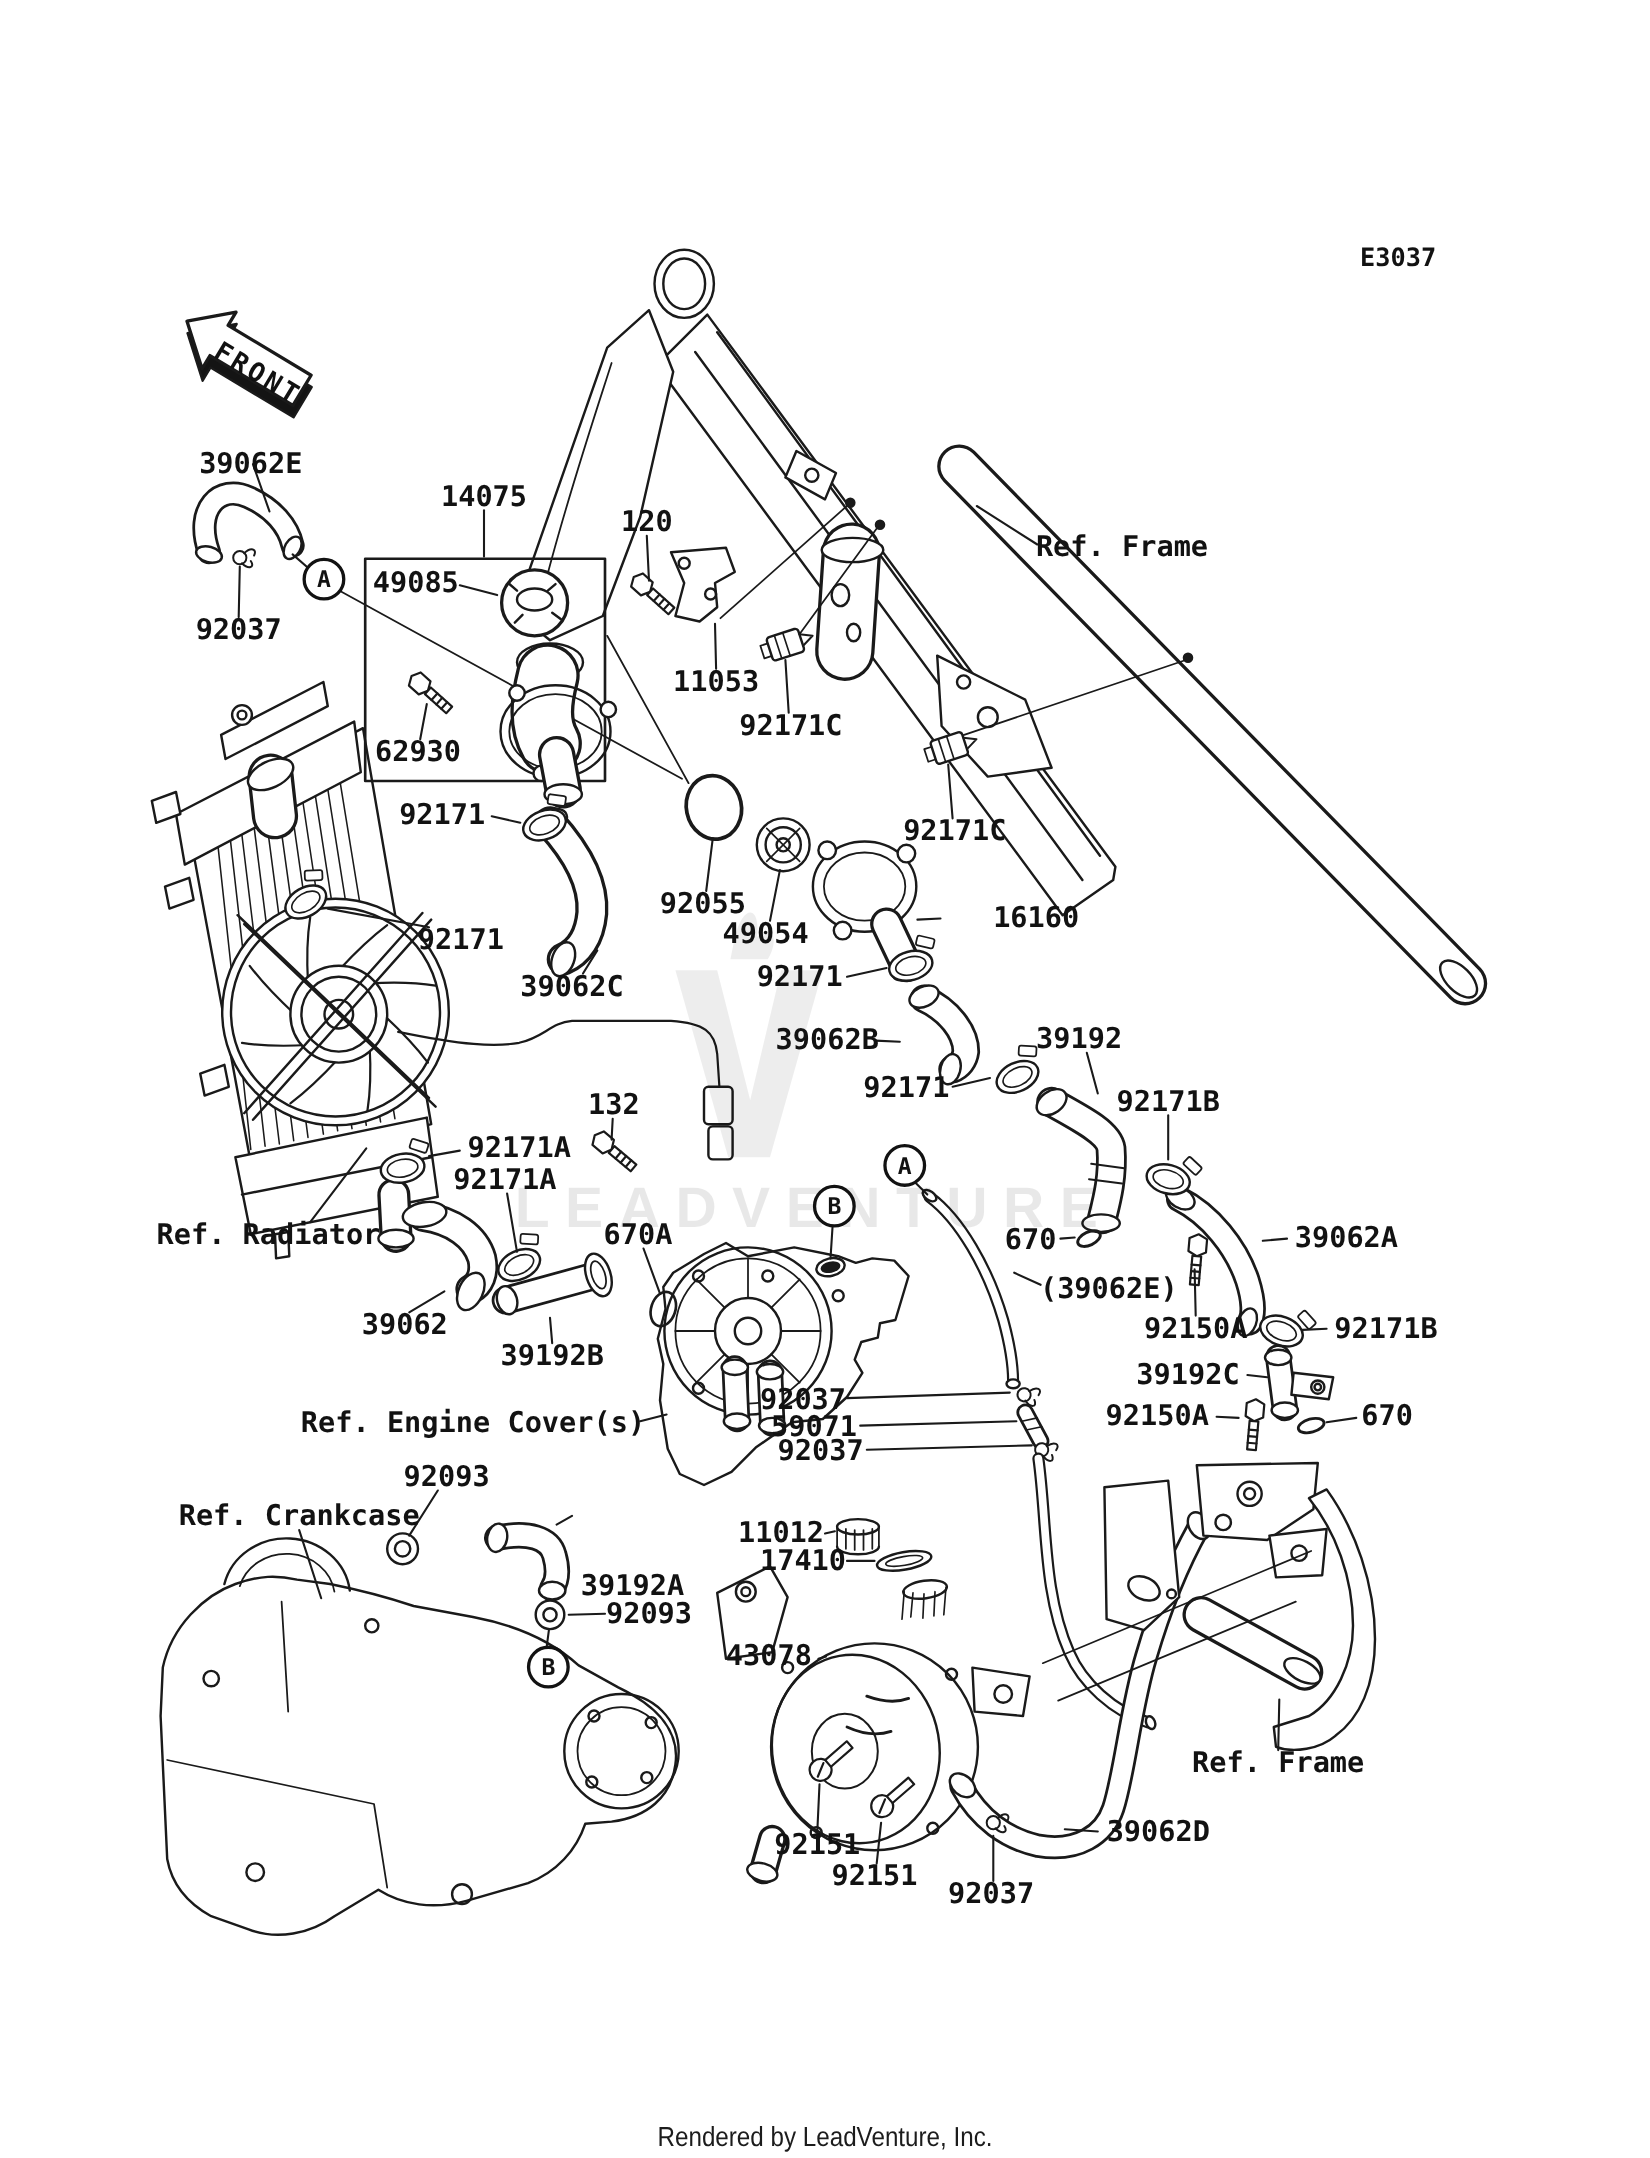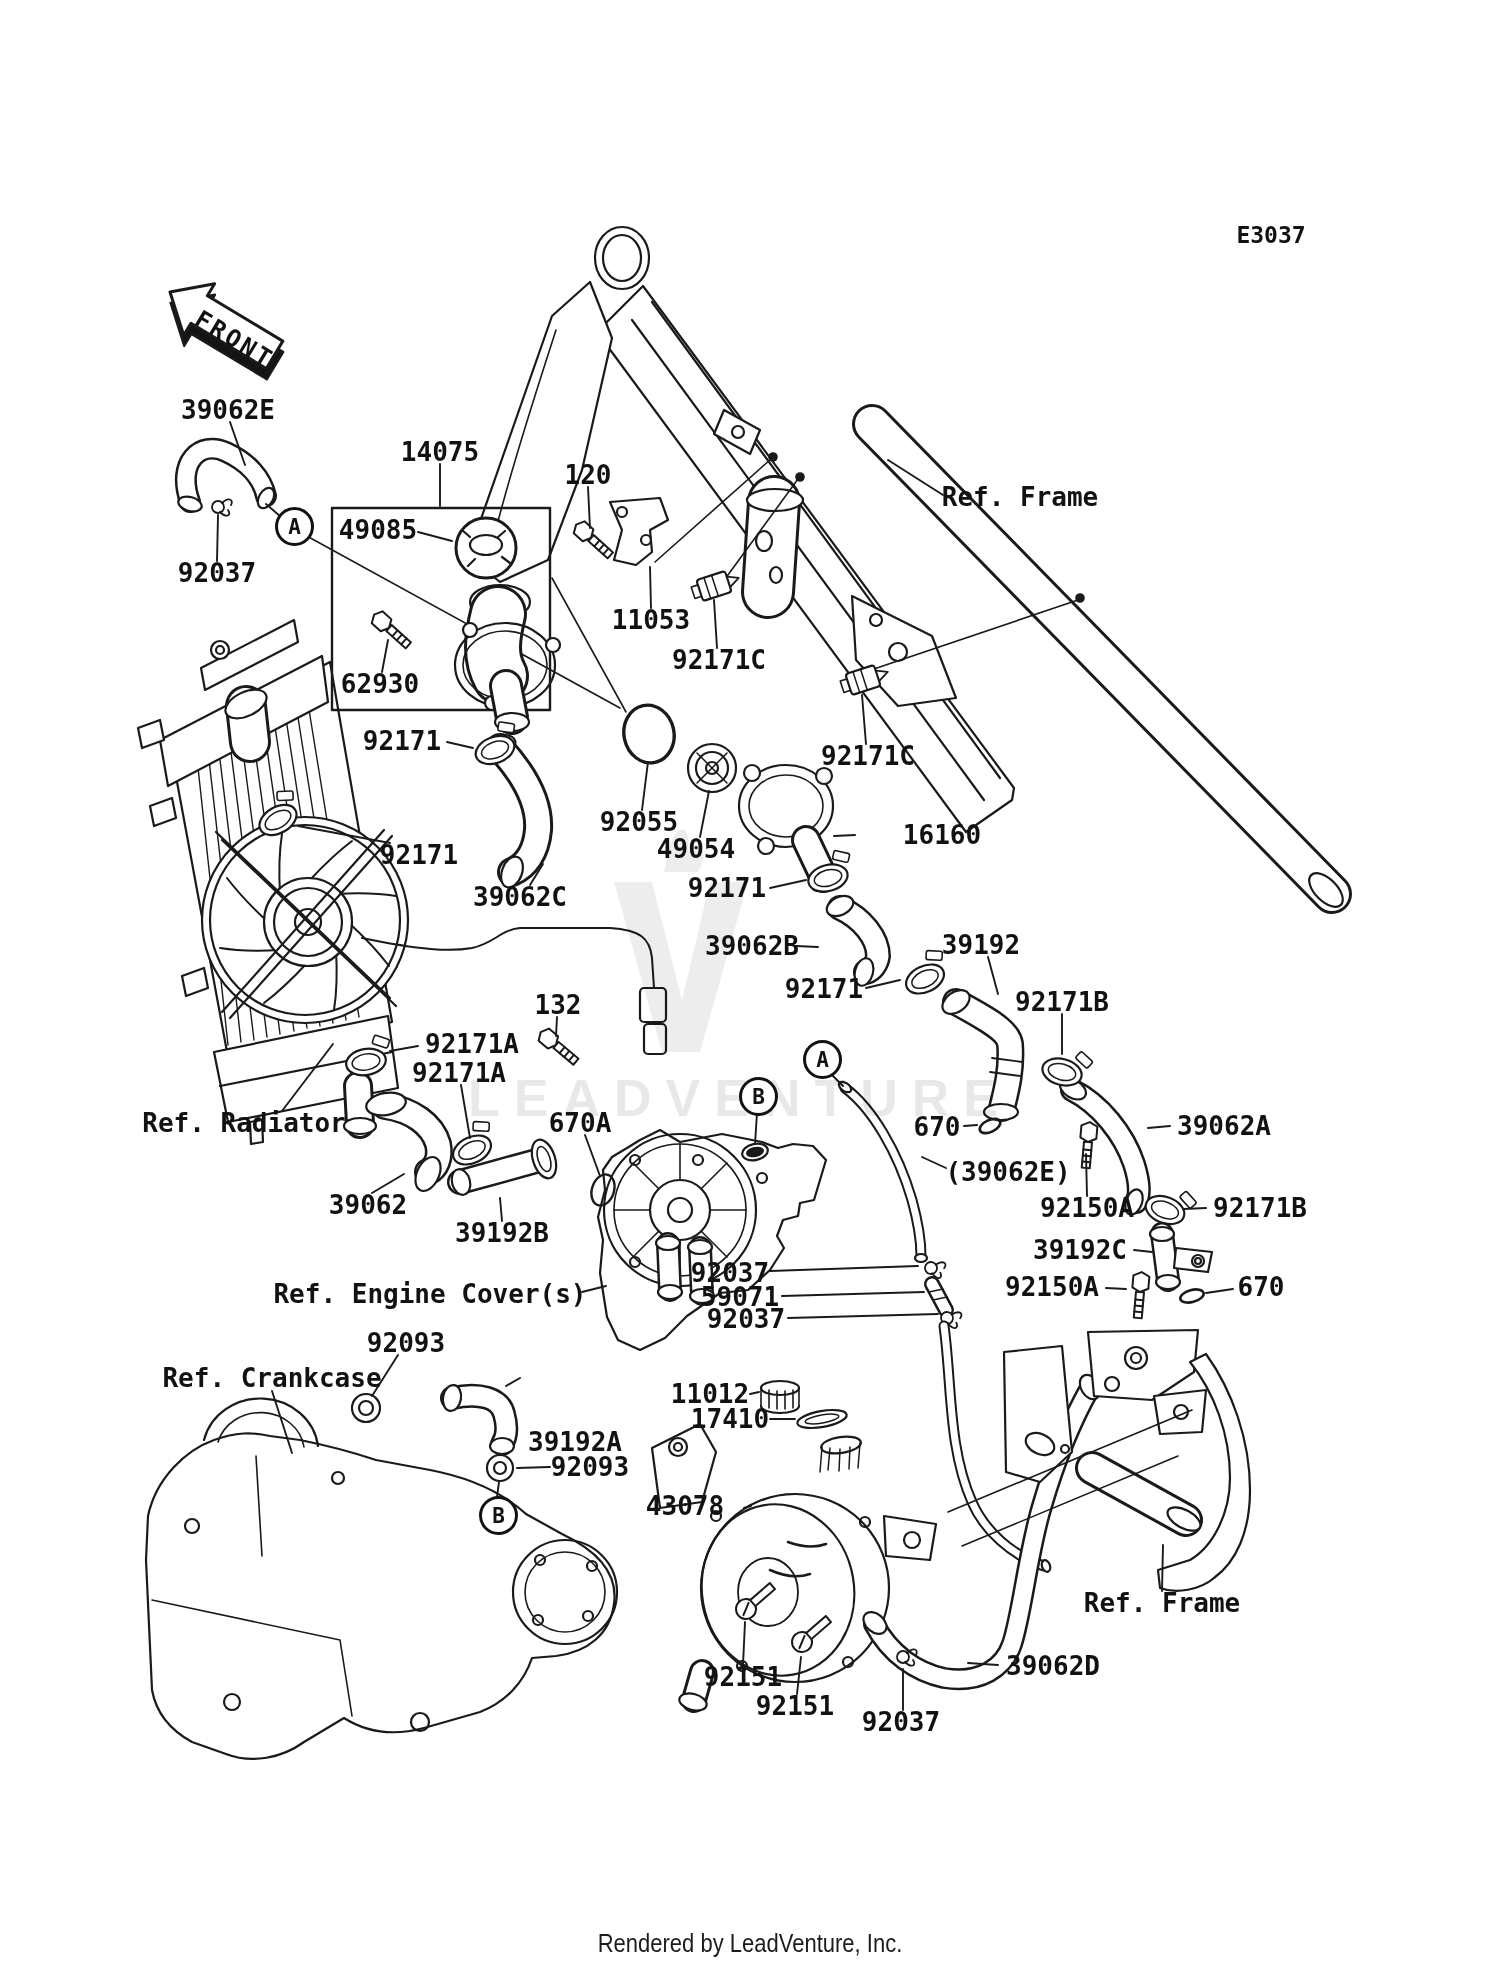--- a/index.html
+++ b/index.html
@@ -459,21 +459,21 @@
     <line x1="829" y1="1072" x2="843" y2="1086"></line>
         <line x1="497" y1="1497" x2="499" y2="1482"></line>
   </g>
 
   <g stroke="none" fill="rgba(0,0,0,0.07)">
     <path d="M614,882 L662,1052 L700,1052 L748,882 L710,882 L682,1000 L652,882 Z"></path>
     <path d="M668,852 C676,820 692,824 688,852 C700,838 710,852 698,872 L664,872 Z"></path>
   </g>
 </svg>
 
-<div class="lbl" style="left:228px;top:410px">39062E</div>
+<div class="lbl" style="left:228px;top:422px">39062E</div>
 <div class="lbl" style="left:217px;top:573px">92037</div>
 <div class="lbl" style="left:440px;top:452px">14075</div>
 <div class="lbl" style="left:378px;top:530px">49085</div>
 <div class="lbl" style="left:588px;top:475px">120</div>
 <div class="lbl" style="left:651px;top:620px">11053</div>
 <div class="lbl" style="left:719px;top:660px">92171C</div>
 <div class="lbl" style="left:1020px;top:497px">Ref. Frame</div>
 <div class="lbl" style="left:380px;top:684px">62930</div>
 <div class="lbl" style="left:402px;top:741px">92171</div>
 <div class="lbl" style="left:868px;top:756px">92171C</div>
@@ -505,21 +505,21 @@
 <div class="lbl" style="left:430px;top:1294px">Ref. Engine Cover(s)</div>
 <div class="lbl" style="left:730px;top:1273px">92037</div>
 <div class="lbl" style="left:740px;top:1297px">59071</div>
 <div class="lbl" style="left:746px;top:1319px">92037</div>
 <div class="lbl" style="left:406px;top:1343px">92093</div>
 <div class="lbl" style="left:272px;top:1378px">Ref. Crankcase</div>
 <div class="lbl" style="left:575px;top:1442px">39192A</div>
 <div class="lbl" style="left:710px;top:1394px">11012</div>
 <div class="lbl" style="left:730px;top:1419px">17410</div>
 <div class="lbl" style="left:590px;top:1467px">92093</div>
-<div class="lbl" style="left:685px;top:1506px">43078</div>
+<div class="lbl" style="left:699px;top:1506px">43078</div>
 <div class="lbl" style="left:1162px;top:1603px">Ref. Frame</div>
 <div class="lbl" style="left:743px;top:1677px">92151</div>
 <div class="lbl" style="left:795px;top:1706px">92151</div>
 <div class="lbl" style="left:1053px;top:1666px">39062D</div>
 <div class="lbl" style="left:901px;top:1722px">92037</div>
 
 <div class="co" style="left:293px;top:525px">A</div>
 <div class="co" style="left:821px;top:1058px">A</div>
 <div class="co" style="left:757px;top:1095px">B</div>
 <div class="co" style="left:497px;top:1514px">B</div>

